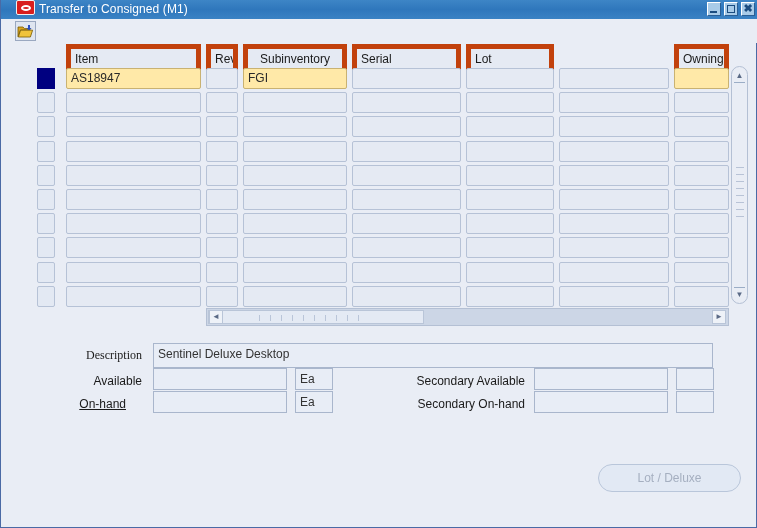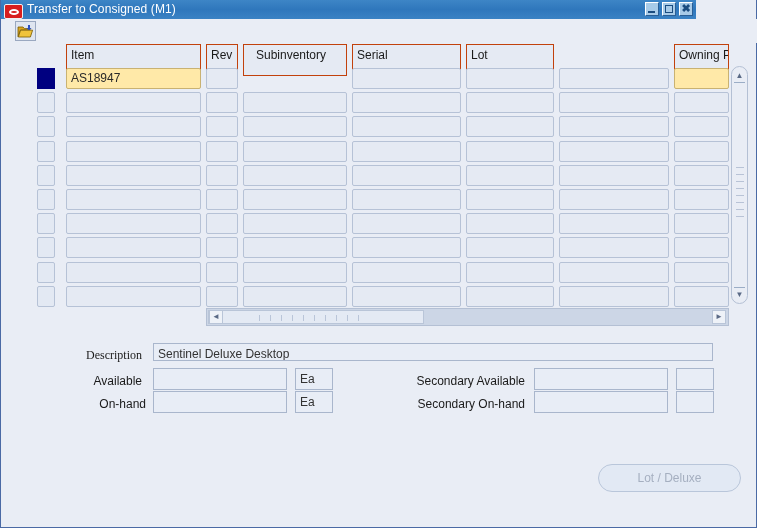--- a/index.html
+++ b/index.html
@@ -17,26 +17,27 @@
     box-sizing: border-box;
     background: #e9edf5;
     border: 1px solid #4a6aa5;
     border-top: none;
   }
 
   
   #titlebar {
     position: absolute;
     left: 0; top: 0;
-    width: 695px; height: 19px;
+    width: 757px; height: 19px;
     background: linear-gradient(to bottom, #3d85c6 0%, #2f77bc 50%, #3a82c4 100%);
     background-color: #3b82c4;
     display: flex;
-    align-items: flex-end;
-    box-sizing: border-box;
+    align-items: flex-start;
+    box-sizing: border-box;
+    padding-left: 12px;
   }
   #app-logo {
     width: 17px; height: 13px;
     margin-left: 3px; margin-right: 4px;
     background: #d81e1e;
     border: 1px solid #f0f0f0;
     border-radius: 2px;
     display: flex; align-items: center; justify-content: center;
     flex: none;
   }
@@ -122,21 +123,21 @@
     position: absolute;
     left: 0; top: 0;
     height: 22px;
     width: 692px;
   }
   .hcell {
     position: absolute;
     top: 0;
     height: 32px;
     background: #e5eaf3;
-    border: 1px solid #c2410c;
+    border: 5px solid #c2410c;
     box-sizing: border-box;
     font-size: 12px;
     color: #1a1a1a;
     line-height: 20px;
     padding-left: 4px;
     overflow: hidden;
     white-space: nowrap;
   }
 
   .row {
@@ -332,20 +333,21 @@
         <div class="hcell" style="left: 206px; width: 104px; padding-left: 12px;">Subinventory</div>
         <div class="hcell" style="left: 315px; width: 109px;">Serial</div>
         <div class="hcell" style="left: 429px; width: 88px;">Lot</div>
         <div class="hcell" style="left: 637px; width: 55px;">Owning P</div>
       </div>
     <div id="rows-container">
         <div class="row" style="top: 22px;">
           <div class="rowsel current"></div>
           <div class="cell entry" style="left: 29px; width: 135px;">AS18947</div>
           <div class="cell" style="left: 169px; width: 32px;"></div>
+          <div class="cell entry" style="left: 206px; width: 104px;">FGI</div>
           <div class="cell" style="left: 315px; width: 109px;"></div>
           <div class="cell" style="left: 429px; width: 88px;"></div>
           <div class="cell" style="left: 522px; width: 110px;"></div>
           <div class="cell entry" style="left: 637px; width: 55px;"></div>
         </div>
         <div class="row" style="top: 46.2px;">
           <div class="rowsel"></div>
           <div class="cell" style="left: 29px; width: 135px;"></div>
           <div class="cell" style="left: 169px; width: 32px;"></div>
           <div class="cell" style="left: 206px; width: 104px;"></div>
@@ -447,27 +449,27 @@
     <div id="hscroll">
       <div class="hthumb">
         <div class="grip"></div>
       </div>
       <div class="harrow left">◄</div>
       <div class="harrow right">►</div>
     </div>
   </div>
 
   <div class="flabel" style="left:40px; top:346px; width:101px;font-family:Liberation Serif, serif;">Description</div>
-  <div class="ffield" style="left:152px; top:343px; width:560px; height:18px; line-height:20px;">Sentinel Deluxe Desktop</div>
+  <div class="ffield" style="left:152px; top:343px; width:560px; height:25px; line-height:20px;">Sentinel Deluxe Desktop</div>
 
   <div class="flabel" style="left:40px; top:372px; width:101px;">Available</div>
   <div class="ffield" style="left:152px; top:368px; width:134px; height:22px; line-height:20px;"></div>
   <div class="ffield" style="left:294px; top:368px; width:38px; height:22px; line-height:20px;">Ea</div>
 
-  <div class="flabel" style="left:44px; top:395px; width:101px;">On-hand</div>
+  <div class="flabel" style="left:24px; top:395px; width:101px;text-decoration:underline;">On-hand</div>
   <div class="ffield" style="left:152px; top:391px; width:134px; height:22px; line-height:20px;"></div>
   <div class="ffield" style="left:294px; top:391px; width:38px; height:22px; line-height:20px;">Ea</div>
 
   <div class="flabel" style="left:362px; top:372px; width:162px;">Secondary Available</div>
   <div class="ffield" style="left:533px; top:368px; width:134px; height:22px; line-height:20px;"></div>
   <div class="ffield" style="left:675px; top:368px; width:38px; height:22px; line-height:20px;"></div>
 
   <div class="flabel" style="left:362px; top:395px; width:162px;">Secondary On-hand</div>
   <div class="ffield" style="left:533px; top:391px; width:134px; height:22px; line-height:20px;"></div>
   <div class="ffield" style="left:675px; top:391px; width:38px; height:22px; line-height:20px;"></div>

